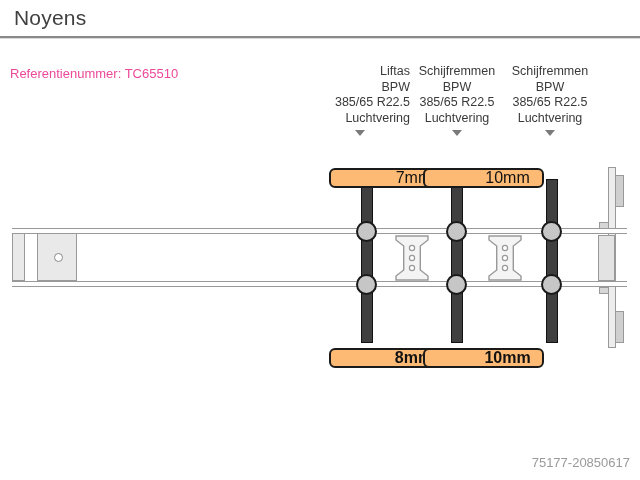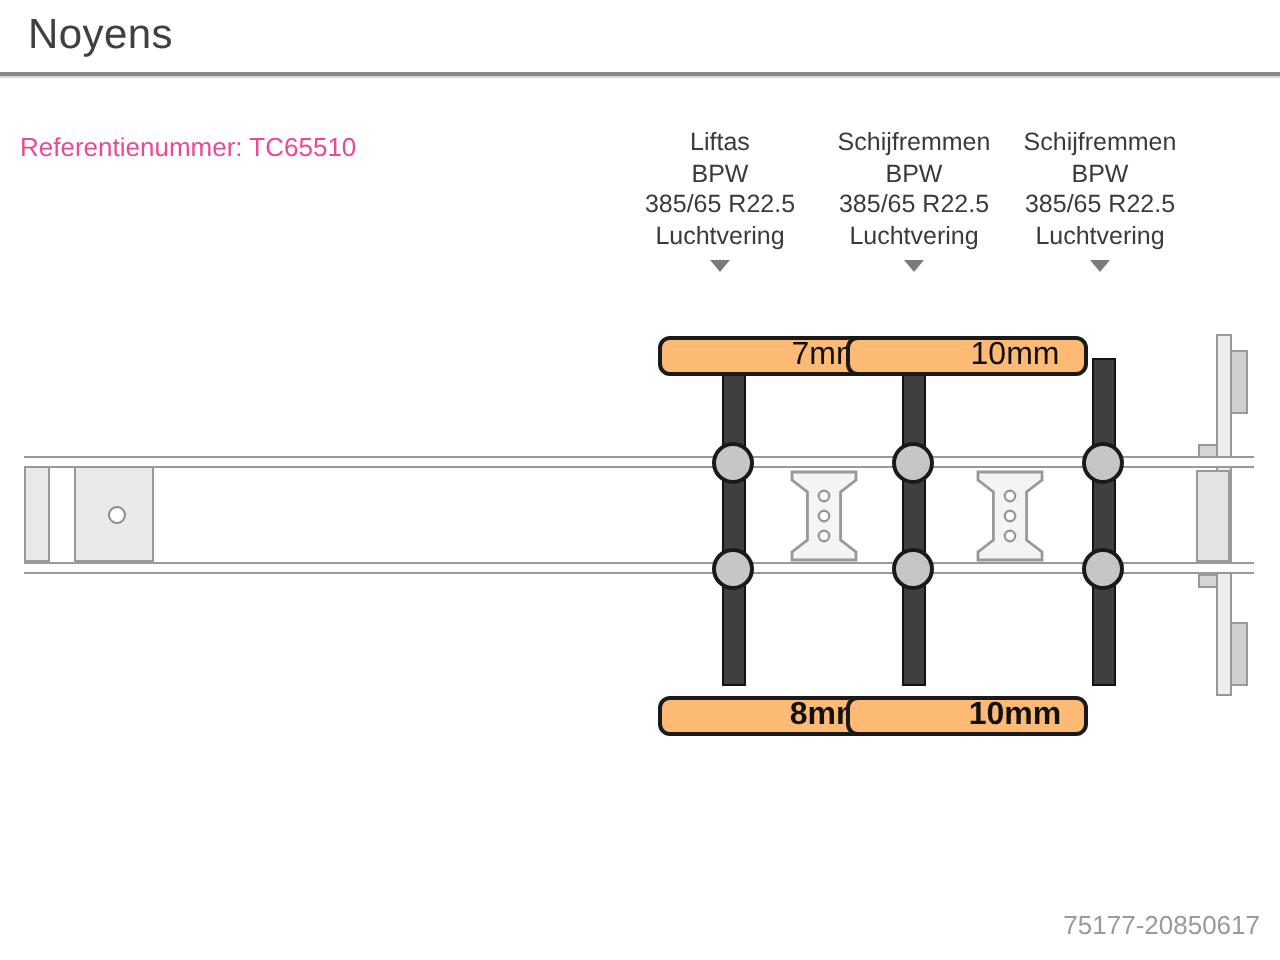--- a/index.html
+++ b/index.html
@@ -26,21 +26,21 @@
   
   .axle-col{
     position:absolute;top:64px;width:100px;text-align:center;
     font-size:12.5px;line-height:15.5px;color:#3a3a3a;
   }
   .axle-col .tri{
     width:0;height:0;margin:4px auto 0 auto;
     border-left:5px solid transparent;border-right:5px solid transparent;
     border-top:6px solid #7a7a7a;
   }
-  .col-1{left:310px;} .col-2{left:407px;} .col-3{left:500px;}
+  .col-1{left:310px;text-align:right;} .col-2{left:407px;} .col-3{left:500px;}
   
   .diagram{position:absolute;left:0;top:0;width:640px;height:480px;}
   .rail{
     position:absolute;left:12px;width:615px;height:4px;background:#fefefe;
     border-top:1.6px solid #999;border-bottom:1.6px solid #999;z-index:3;
   }
   .rail-top{top:228px;} .rail-bottom{top:281px;}
   .front-box{
     position:absolute;background:#e9e9e9;border:1.5px solid #999;z-index:2;
   }

